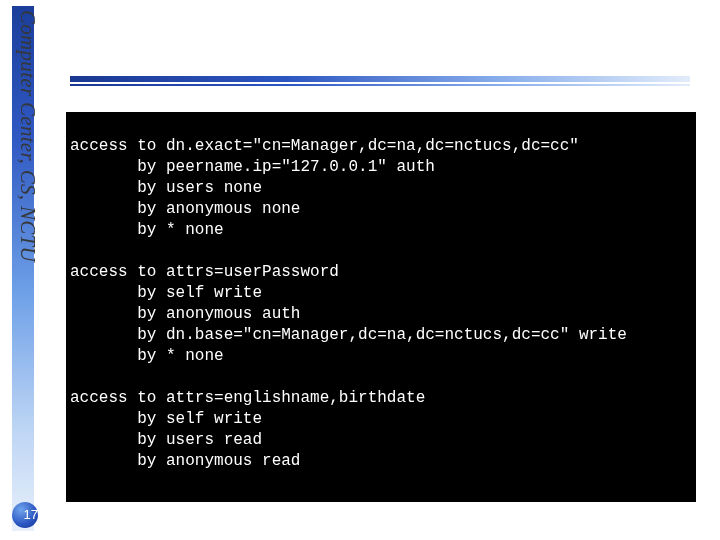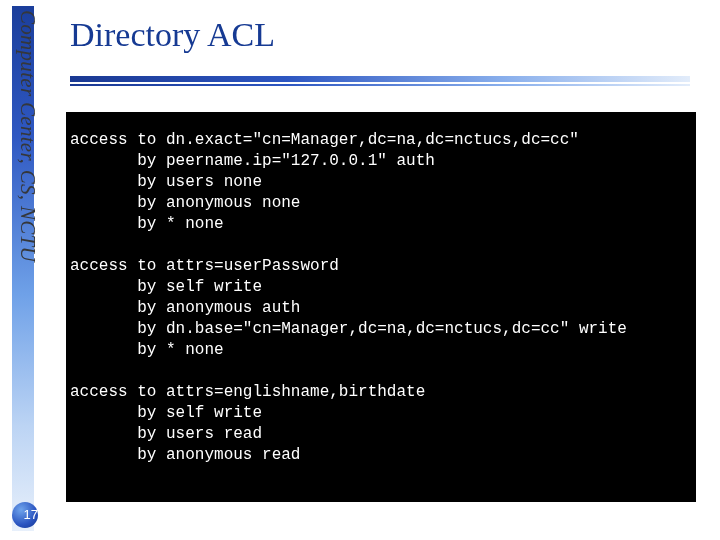--- a/index.html
+++ b/index.html
@@ -80,21 +80,21 @@
     position: absolute;
     left: 66px;
     top: 112px;
     width: 630px;
     height: 390px;
     background: #000;
     color: #fff;
     font-family: "Courier New", Courier, monospace;
     font-size: 16px;
     line-height: 21px;
-    padding: 18px 2px 6px 4px;
+    padding: 24px 2px 6px 4px;
     box-sizing: border-box;
     white-space: pre;
     overflow: hidden;
   }
   .page-num {
     position: absolute;
     left: 12px;
     bottom: 12px;
     width: 26px;
     height: 26px;
@@ -110,21 +110,20 @@
 </head>
 <body>
 
 <div class="slide">
 
   <div class="sidebar">
     <div class="sidebar-stripe"></div>
     <div class="sidebar-text">Computer Center, CS, NCTU</div>
   </div>
 
-  <div class="title">Directory ACL</div>
 
   <div class="title-underline">
     <div class="thick"></div>
     <div class="thin"></div>
   </div>
 
   <div class="code-block">access to dn.exact="cn=Manager,dc=na,dc=nctucs,dc=cc"
        by peername.ip="127.0.0.1" auth
        by users none
        by anonymous none

